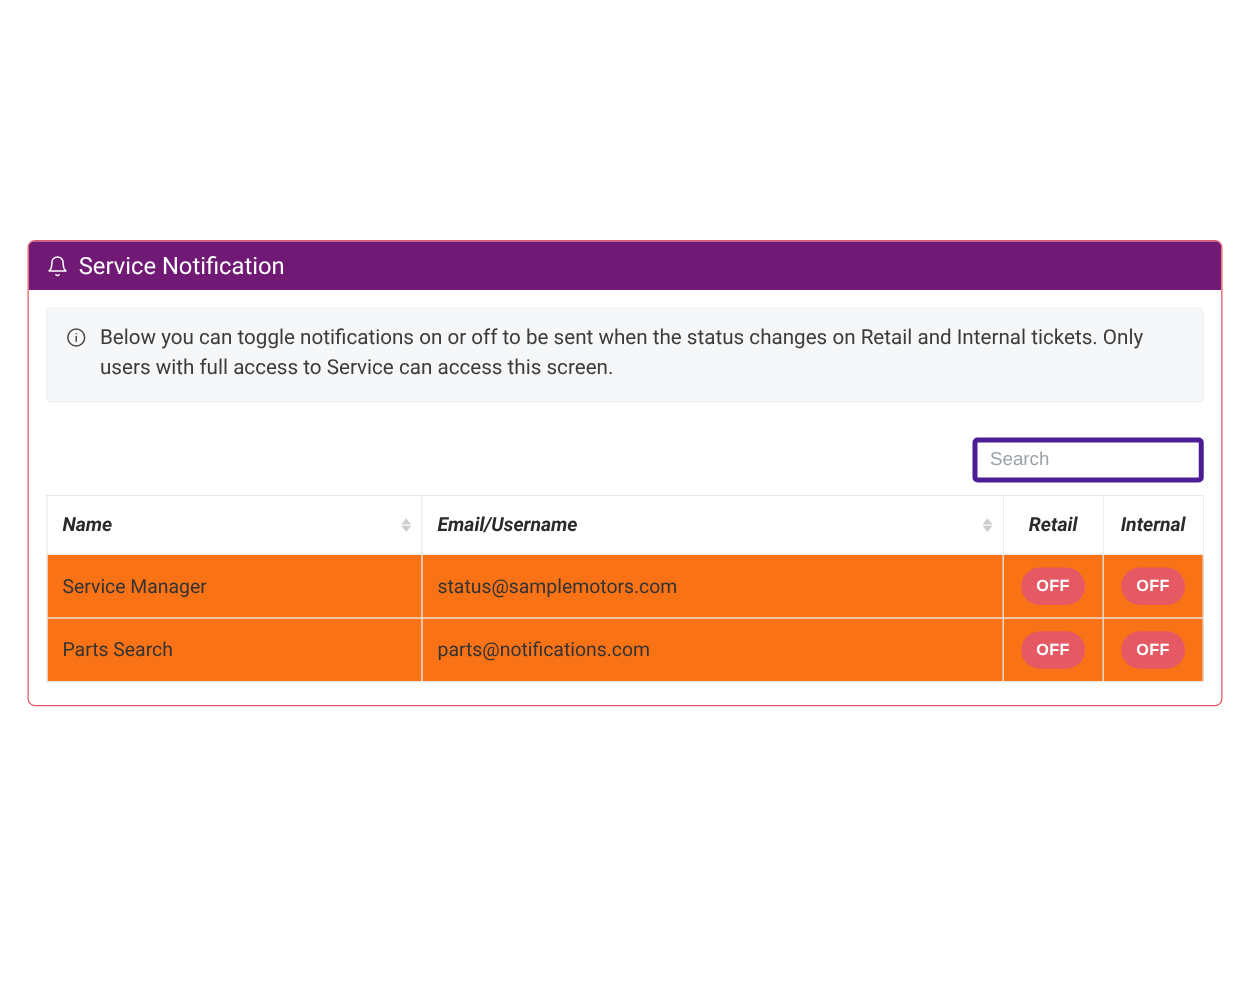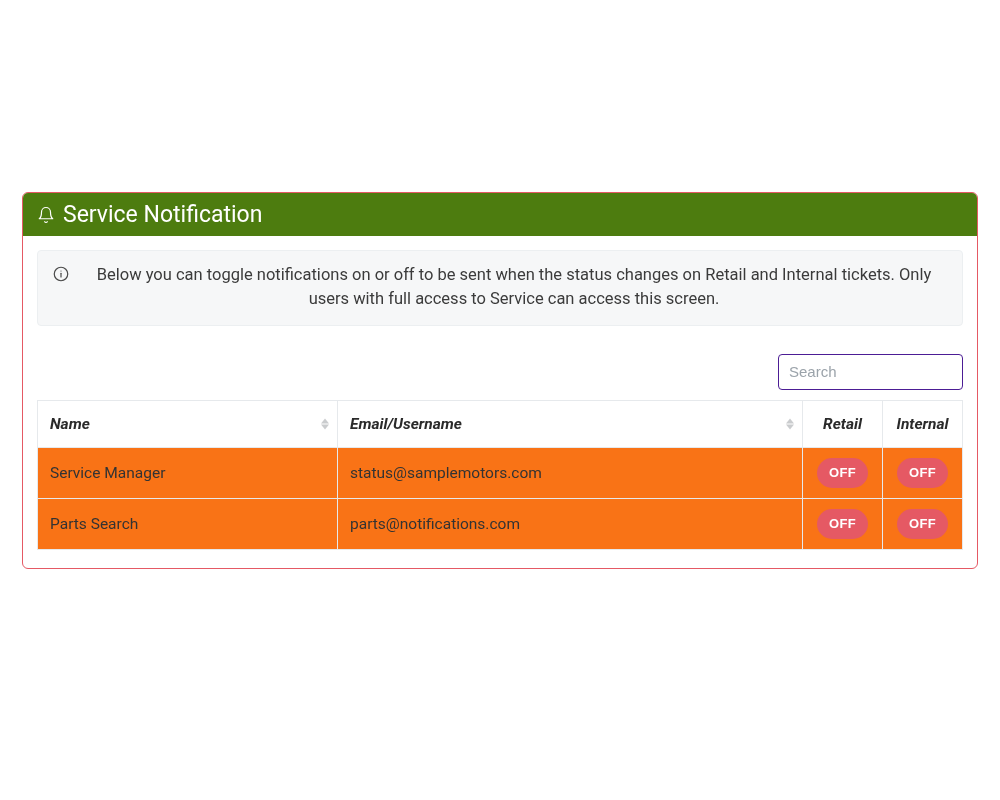--- a/index.html
+++ b/index.html
@@ -17,62 +17,61 @@
     position: absolute;
     left: 22px;
     top: 192px;
     width: 956px;
     border: 1.5px solid #e55964;
     border-radius: 6px;
     overflow: hidden;
     background: #fff;
   }
   .panel-header {
-    background: #4d7c0f;
+    background: #701a75;
     color: #fff;
     display: flex;
     align-items: center;
     padding: 8px 14px;
-    font-size: 23px;
+    font-size: 19px;
     font-weight: 400;
   }
   .panel-header .bell {
     display: inline-flex;
     margin-right: 8px;
   }
   .panel-body {
     padding: 14px 14px 18px 14px;
   }
   .info-box {
     background: #f6f7f8;
     border: 1px solid #eceff1;
     border-radius: 4px;
     padding: 12px 14px 14px 14px;
     color: #3b3b3b;
     font-size: 16.5px;
     line-height: 1.45;
     display: flex;
     align-items: flex-start;
     gap: 10px;
-    text-align: center;
   }
   .info-box .iicon {
     flex: 0 0 auto;
     margin-top: 2px;
   }
   .search-row {
     display: flex;
     justify-content: flex-end;
     margin-top: 28px;
     margin-bottom: 10px;
   }
   .search-input {
     width: 185px;
     height: 36px;
-    border: 1px solid #4c1d95;
+    border: 4px solid #4c1d95;
     border-radius: 4px;
     padding: 6px 10px;
     font-size: 15px;
     color: #555;
     outline: none;
   }
   .search-input::placeholder { color: #9ba3aa; }
   table.data {
     width: 100%;
     border-collapse: collapse;

